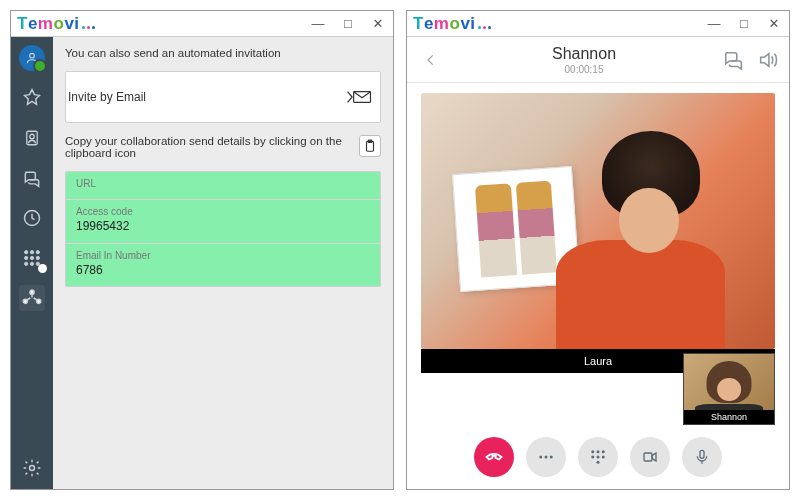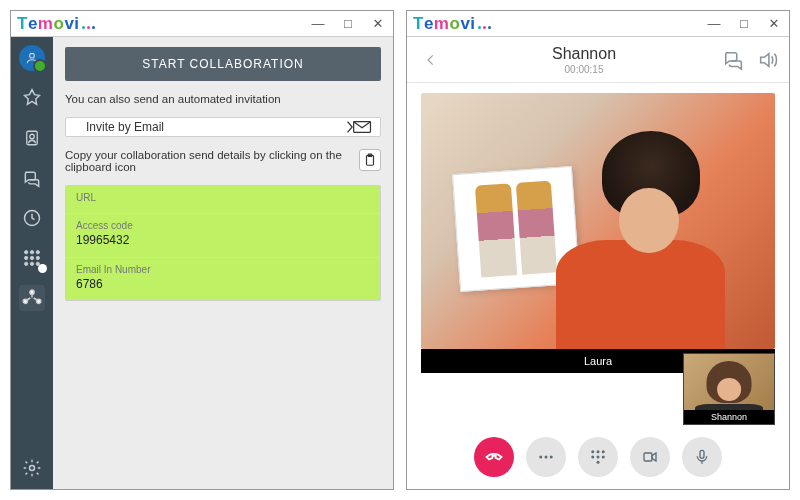--- a/index.html
+++ b/index.html
@@ -115,34 +115,34 @@
     padding: 10px 0;
     letter-spacing: 1px;
     font-size: 12px;
     cursor: pointer;
     border-radius: 2px;
   }
   .hint { font-size: 11.5px; color: #333; }
   .field {
     background: #fff;
     border: 1px solid #d0d0d0;
-    height: 20px;
-    display: flex;
-    align-items: center;
-    padding: 0 8px 0 20px;
+    height: 52px;
+    display: flex;
+    align-items: center;
+    padding: 0 8px 0 2px;
     justify-content: space-between;
     border-radius: 2px;
   }
   .field .label { color: #333; font-size: 12px; }
   .copy-row { display: flex; align-items: flex-start; gap: 10px; }
   .copy-row .hint { flex: 1; }
   .clip-icon { width: 22px; height: 22px; display: flex; align-items: center; justify-content: center; border: 1px solid #bdbdbd; border-radius: 3px; cursor: pointer; background: #fff; }
 
   .info-block {
-    background: #bef264;
+    background: #86efac;
     border: 1px solid #d0d0d0;
     border-radius: 2px;
     overflow: hidden;
   }
   .info-row { padding: 6px 10px 8px; border-bottom: 1px solid var(--divider); }
   .info-row:last-child { border-bottom: none; }
   .info-row .k { font-size: 10px; color: var(--text-light); margin-bottom: 2px; }
   .info-row .v { font-size: 12px; color: #222; word-break: break-all; line-height: 1.3; }
 
   
@@ -332,21 +332,20 @@
       <div class="sep"></div>
       <div class="sb-item">
         <svg width="20" height="20" viewBox="0 0 24 24" fill="none" stroke-width="1.7">
             <circle cx="12" cy="12" r="3"></circle>
             <path d="M12 2v3M12 19v3M4.2 4.2l2.1 2.1M17.7 17.7l2.1 2.1M2 12h3M19 12h3M4.2 19.8l2.1-2.1M17.7 6.3l2.1-2.1"></path>
           </svg>
       </div>
     </div>
 
     <div class="panel">
-      <div class="btn-primary">START COLLABORATION</div>
       <div class="hint">You can also send an automated invitation</div>
       <div class="field">
         <span class="label">Invite by Email</span>
         <span>
           <svg width="26" height="16" viewBox="0 0 34 20" fill="none" stroke="#333" stroke-width="1.6">
               <path d="M2 3l6 7L2 17"></path>
               <rect x="10" y="3" width="22" height="14" rx="1"></rect>
               <path d="M10 3l11 8 11-8"></path>
             </svg>
         </span>

